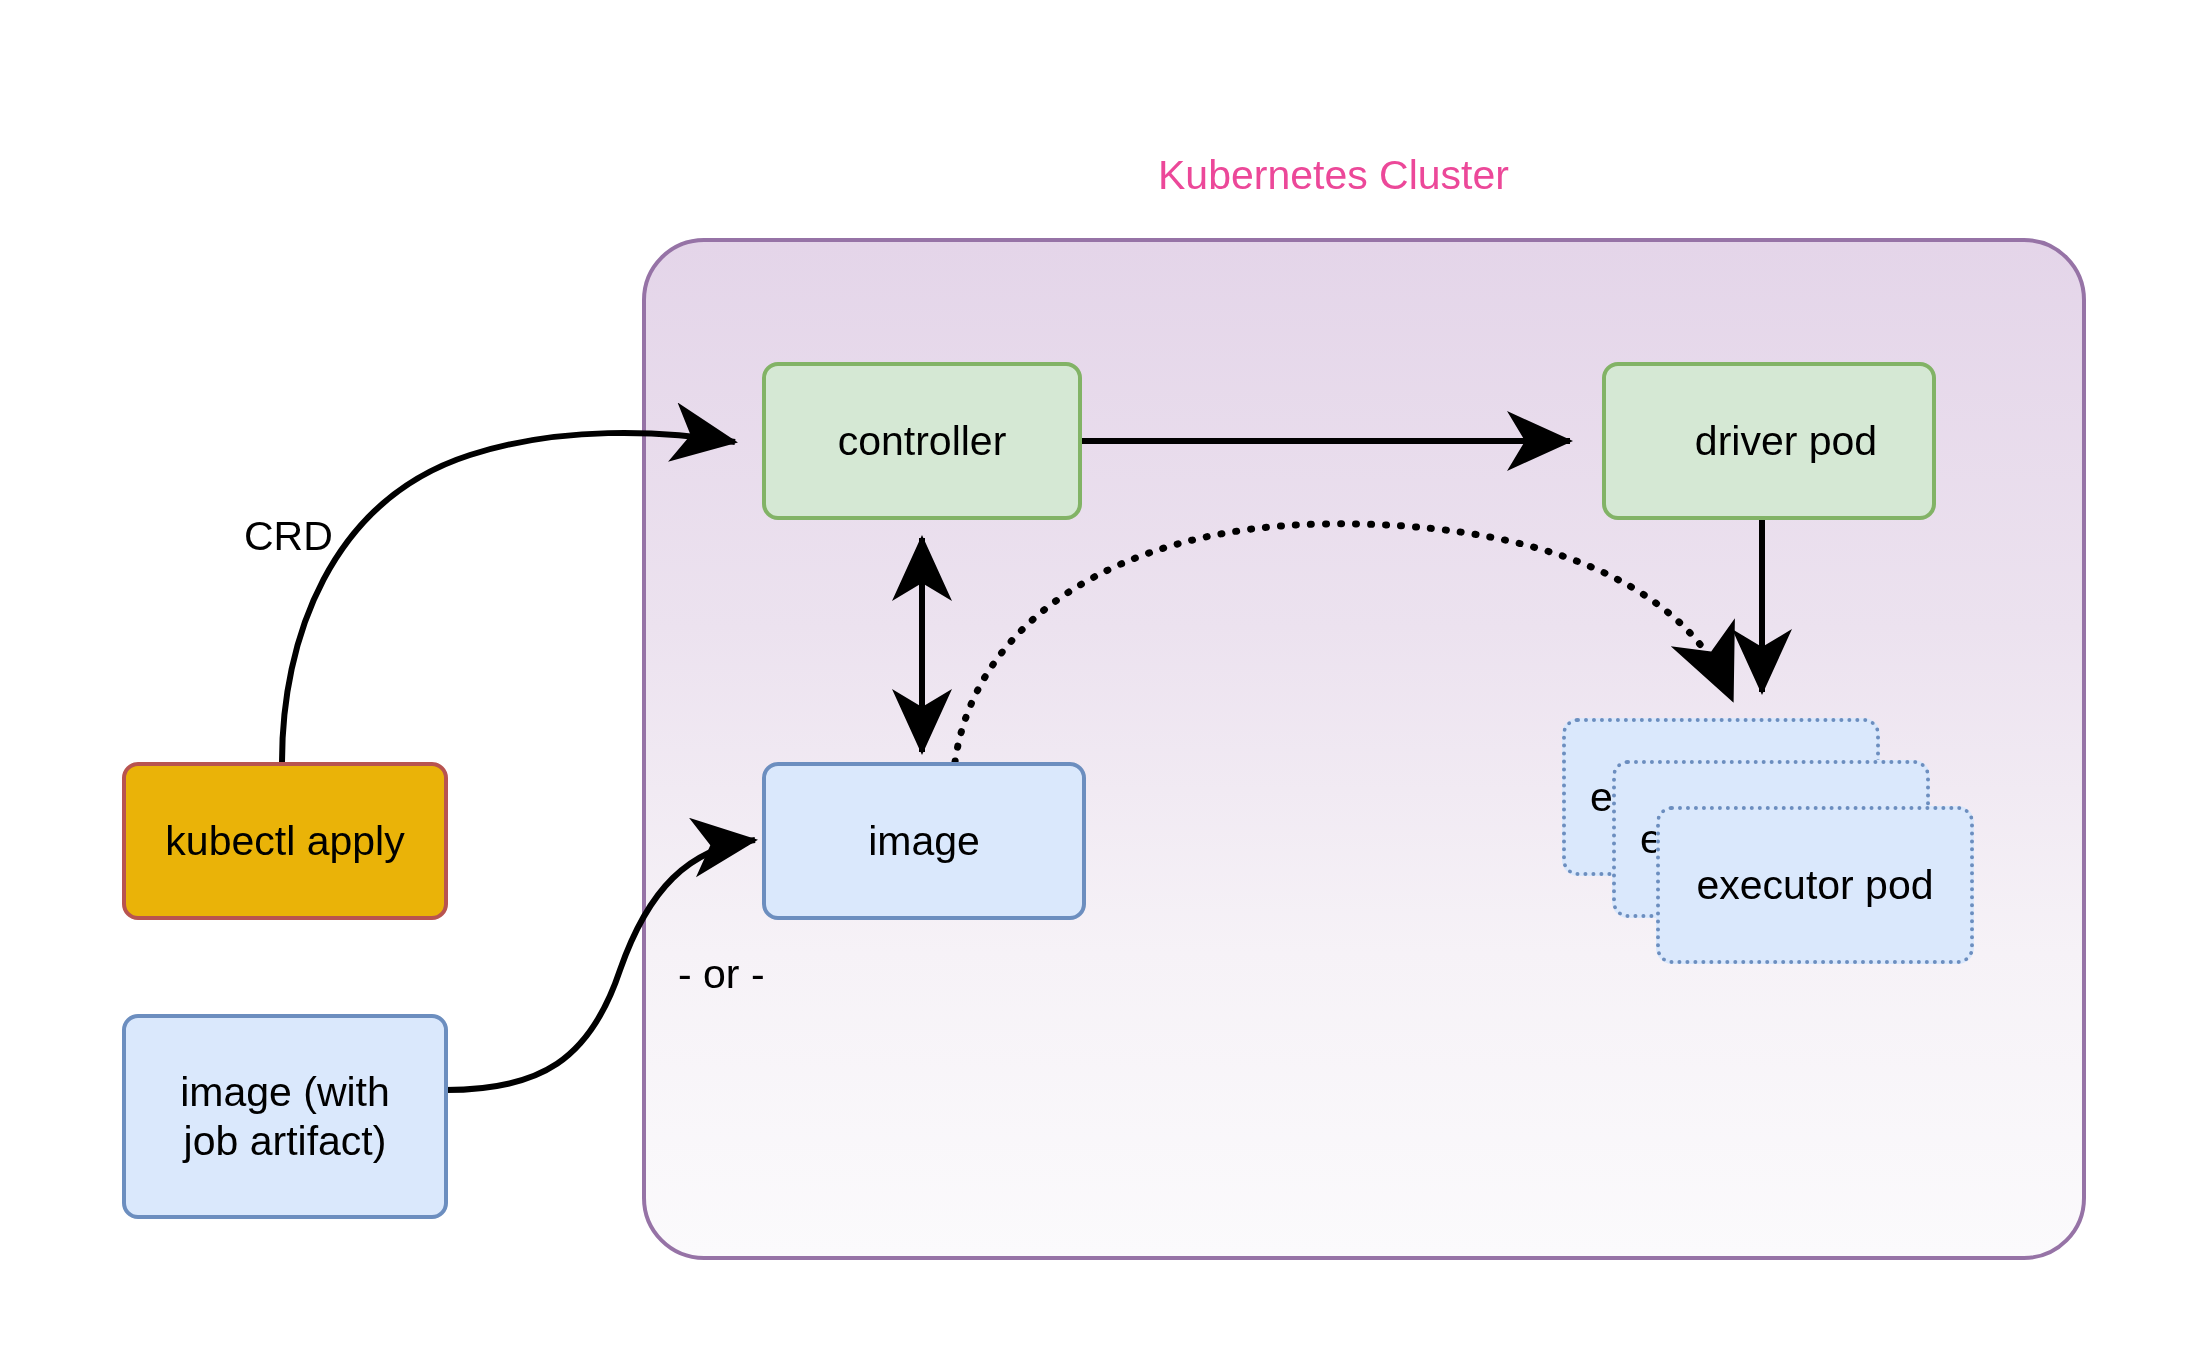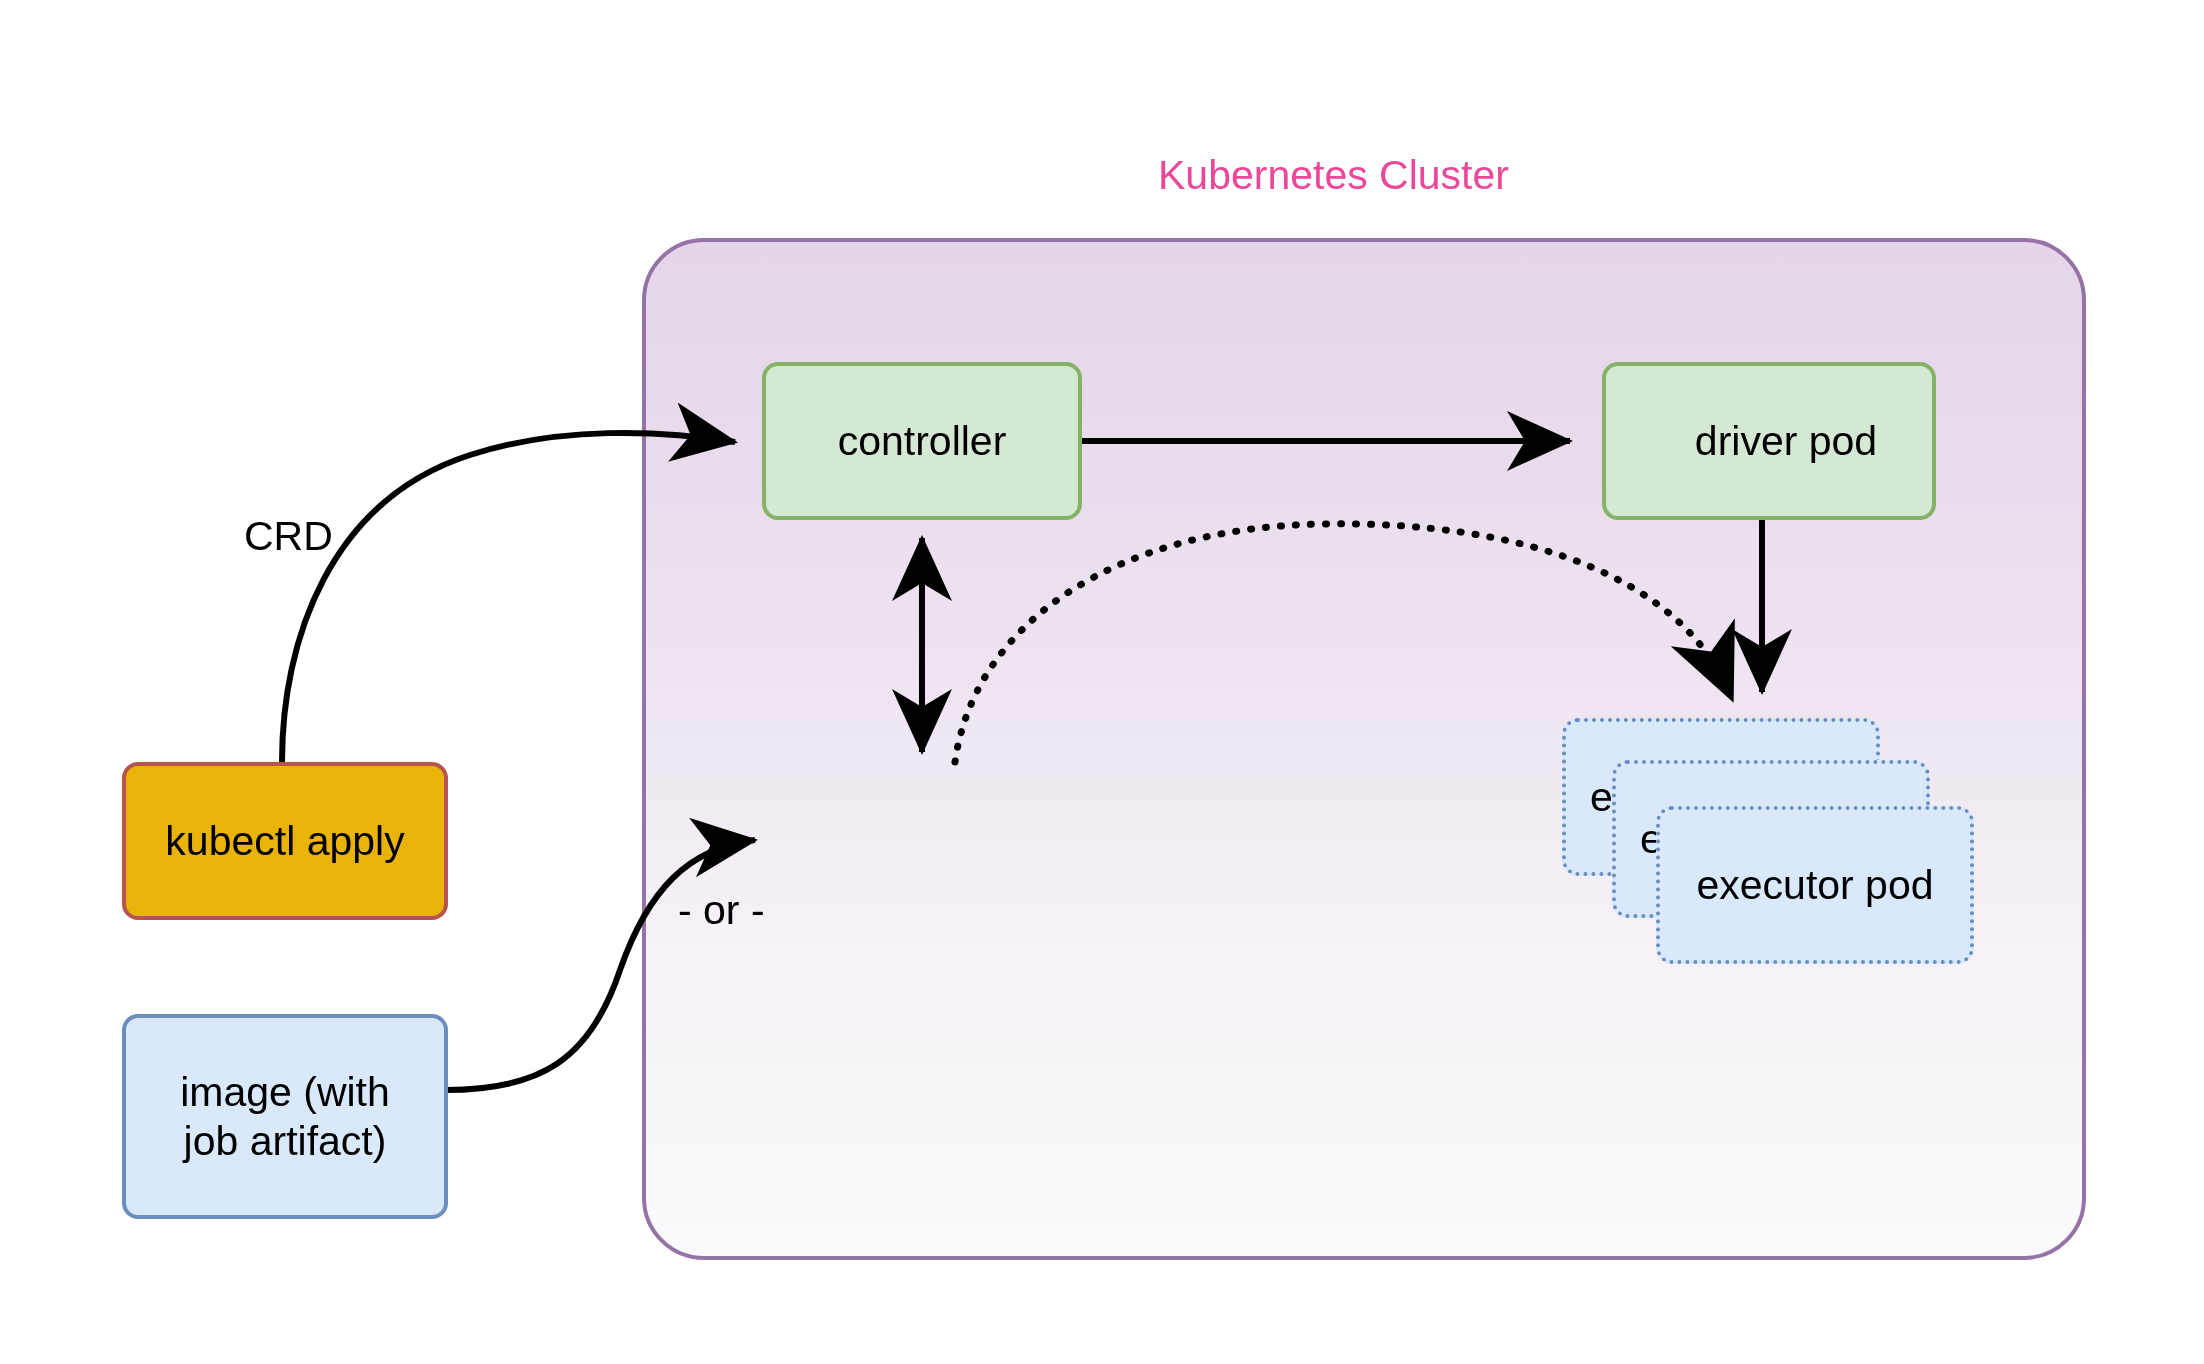--- a/index.html
+++ b/index.html
@@ -133,23 +133,26 @@
   </div>
 
   <div class="node box-blue-dotted" style="left:1612px; top:760px; width:318px; height:158px; z-index:7; justify-content:flex-start; padding-left:24px;">
     <span>executor pod</span>
   </div>
 
   <div class="node box-blue-dotted" style="left:1656px; top:806px; width:318px; height:158px; z-index:8; justify-content:center;">
     <span>executor pod</span>
   </div>
 
+  <div class="node box-blue" style="left:762px; top:762px; width:324px; height:158px; z-index:6;">
+    <span>image</span>
+  </div>
 
 
-  <div class="edge-label" style="left:678px; top:887px; z-index:8;text-align:center;">- or -</div>
+  <div class="edge-label" style="left:678px; top:951px; z-index:8;text-align:center;">- or -</div>
 
   <div class="node box-red" style="left:122px; top:762px; width:326px; height:158px; z-index:5;">
     <span>kubectl apply</span>
   </div>
 
   <div class="node box-blue" style="left:122px; top:1014px; width:326px; height:205px; z-index:5; flex-direction:column;">
     <span class="twoline">image (with</span>
     <span class="twoline">job artifact)</span>
   </div>
 

